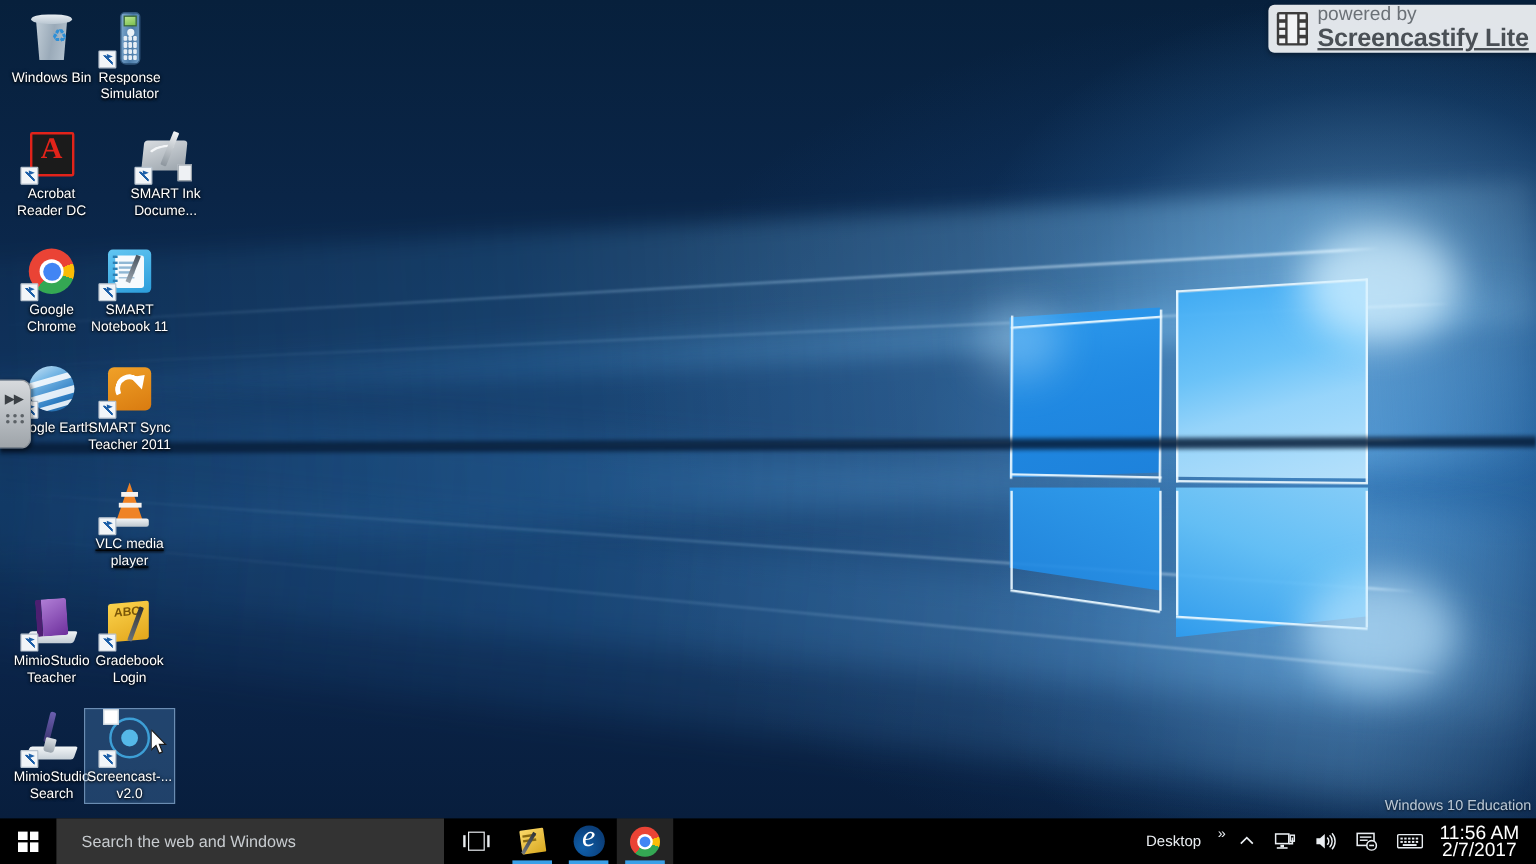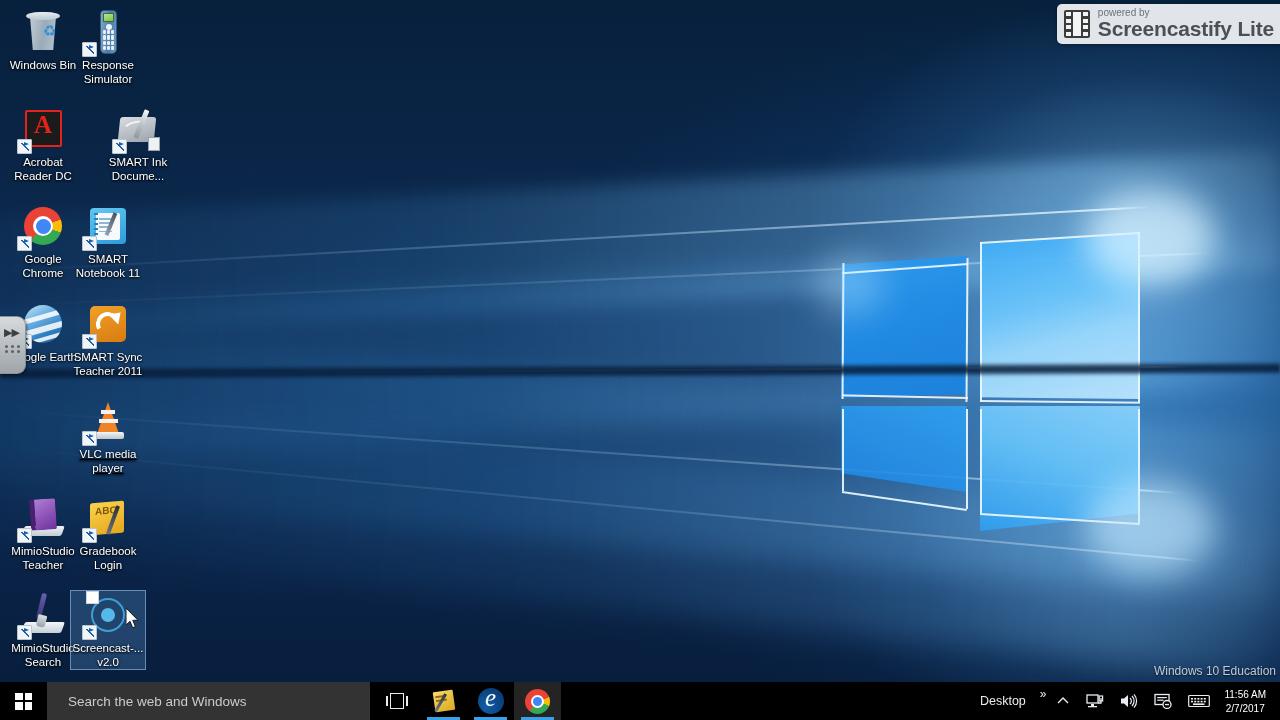--- a/index.html
+++ b/index.html
@@ -233,22 +233,22 @@
     box-shadow:0 1px 4px rgba(0,0,0,0.35);}
   #film{ width:26px; height:28px; background:#3c3c3c; border-radius:2px; position:relative; flex:none;}
   #film .holes{ position:absolute; left:2px; top:2px; width:5px; height:24px;
     display:flex; flex-direction:column; justify-content:space-between;}
   #film .holes i{ width:5px; height:4px; background:#f2f4f6;}
   #film .holes2{ position:absolute; right:2px; top:2px; width:5px; height:24px;
     display:flex; flex-direction:column; justify-content:space-between;}
   #film .holes2 i{ width:5px; height:4px; background:#f2f4f6;}
   #film .mid{ position:absolute; left:9px; top:2px; width:8px; height:24px; background:#f2f4f6;}
   #scf-text{ line-height:1.05; }
-  #scf-powered{ font-size:10px; color:#6b7177; }
-  #scf-name{ font-size:21px; font-weight:bold; color:#4a5056; letter-spacing:-0.2px; white-space:nowrap;}
+  #scf-powered{ font-size:16px; color:#6b7177; }
+  #scf-name{ font-size:21px; font-weight:bold; color:#4a5056; letter-spacing:-0.2px; white-space:nowrap;text-decoration:underline;}
 
   #winver{ position:absolute; right:4px; top:664px; font-size:12px;
     color:rgba(225,235,245,0.82); text-shadow:0 1px 2px rgba(0,0,0,0.7); white-space:nowrap;}
 
   
   #taskbar{ position:absolute; left:0; top:682px; width:1280px; height:38px;
     background:#000000; display:flex; align-items:stretch; }
   #start{ width:47px; display:flex; align-items:center; justify-content:center; cursor:default;}
   #start .wlogo{ width:17px; height:17px; display:grid; grid-template-columns:1fr 1fr;
     grid-template-rows:1fr 1fr; gap:2px;}
@@ -286,21 +286,21 @@
     border-radius:50%; background:#ffffff;}
   #chr:before{ content:""; position:absolute; left:8px; top:8px; width:9px; height:9px;
     border-radius:50%; background:#4285f4; z-index:2;}
 
   #tray{ margin-left:auto; display:flex; align-items:center; gap:0; padding-right:4px;}
   .trayitem{ display:flex; align-items:center; justify-content:center; height:38px;
     padding:0 8px; cursor:default; color:#e9edf1;}
   #desktop-label{ font-size:12.5px; color:#e9edf1; padding-right:2px;}
   #chev-more{ font-size:12px; color:#e9edf1; align-self:flex-start; padding-top:5px; margin-left:-4px;}
   .trayitem svg{ display:block;}
-  #clock{ text-align:center; line-height:14px; font-size:10px; color:#ffffff; padding:0 10px 0 6px;}
+  #clock{ text-align:center; line-height:14px; font-size:16px; color:#ffffff; padding:0 10px 0 6px;}
   #clock div:first-child{ margin-top:1px;}
 </style>
 </head>
 <body>
 
 <div id="wallpaper">
   <div class="beam" id="beamA"></div>
   <div class="beam" id="beamB"></div>
   <div class="beam" id="beamC"></div>
   <div class="beam" id="beamD"></div>

